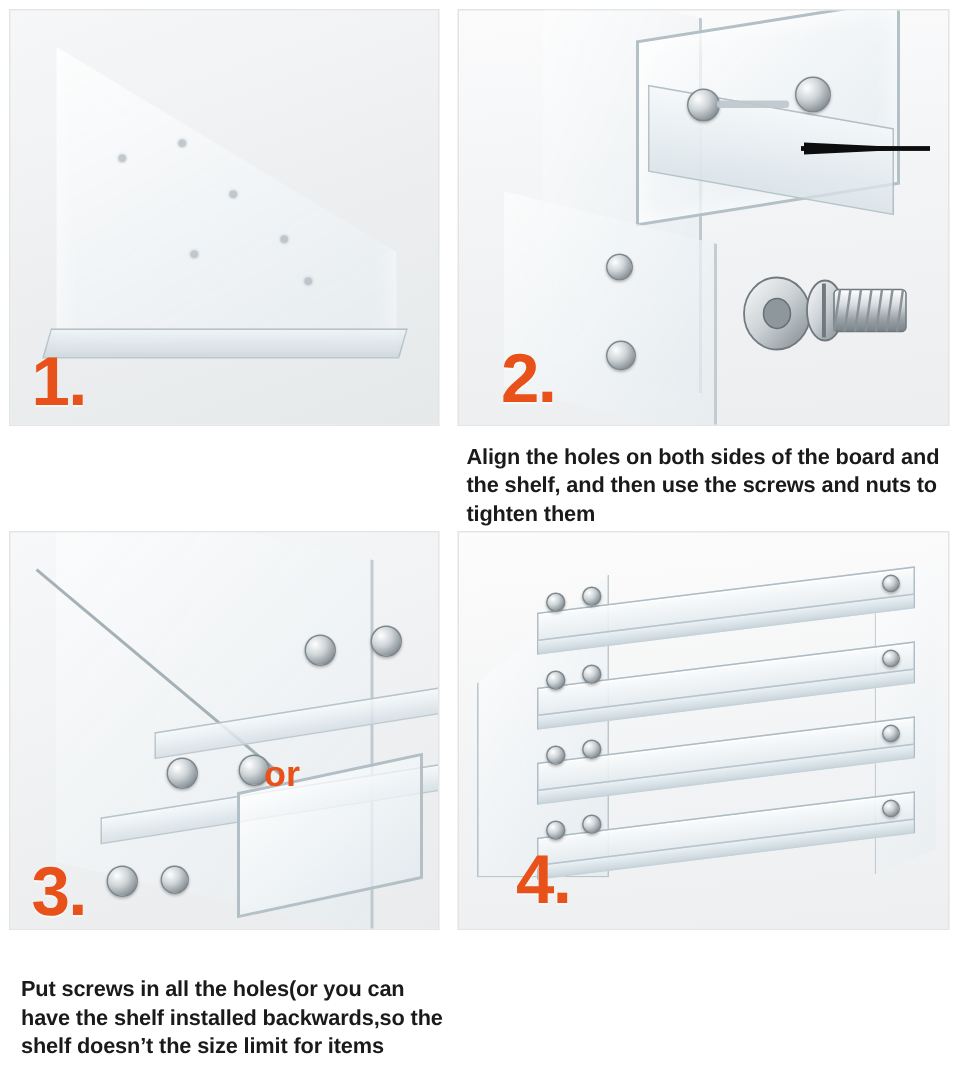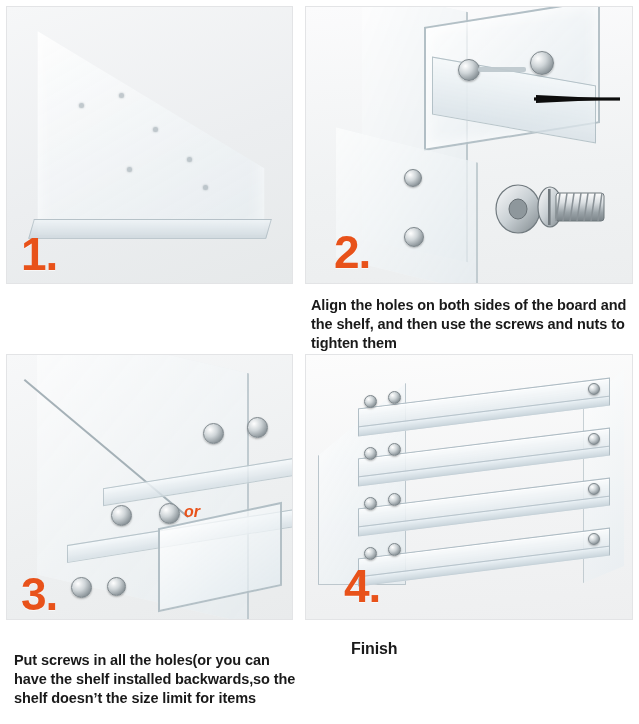--- a/index.html
+++ b/index.html
@@ -145,21 +145,21 @@
     transform-origin: left top;
   }
   .p3-shelf {
     position:absolute; height: 16px;
     background: linear-gradient(180deg, rgba(246,250,252,0.85), rgba(212,222,228,0.8));
     border: 1px solid rgba(168,182,189,0.7);
     transform: skewY(-9deg);
   }
   .p3-or {
     position:absolute; right: 92px; top: 148px;
-    color: #e8521a; font-weight: bold; font-size: 16px; font-style: italic;
+    color: #e8521a; font-weight: bold; font-size: 24px; 
   }
   .p3-tray {
     position:absolute; right: 10px; bottom: 20px; width: 120px; height: 80px;
     background: linear-gradient(150deg, rgba(255,255,255,0.8), rgba(226,235,240,0.7));
     border: 2px solid rgba(168,182,189,0.85);
     transform: skewY(-12deg);
   }
   #p3 .step-num { left: 14px; bottom: 2px; }
   #p3 .caption { position: absolute; left: 8px; top: 272px; width: 292px; margin-top: 25px; }
 
@@ -319,16 +319,15 @@
       <div class="screwhead" style="left:82px;  top:138px; width:11px; height:11px;"></div>
       <div class="screwhead" style="left:58px;  top:192px; width:11px; height:11px;"></div>
       <div class="screwhead" style="left:82px;  top:188px; width:11px; height:11px;"></div>
       <div class="screwhead" style="left:282px; top:28px;  width:10px; height:10px;"></div>
       <div class="screwhead" style="left:282px; top:78px;  width:10px; height:10px;"></div>
       <div class="screwhead" style="left:282px; top:128px; width:10px; height:10px;"></div>
       <div class="screwhead" style="left:282px; top:178px; width:10px; height:10px;"></div>
 
       <div class="step-num">4.</div>
     </div>
-    <div class="caption">Finish</div>
   </div>
 
 </div>
 
 </body></html>

